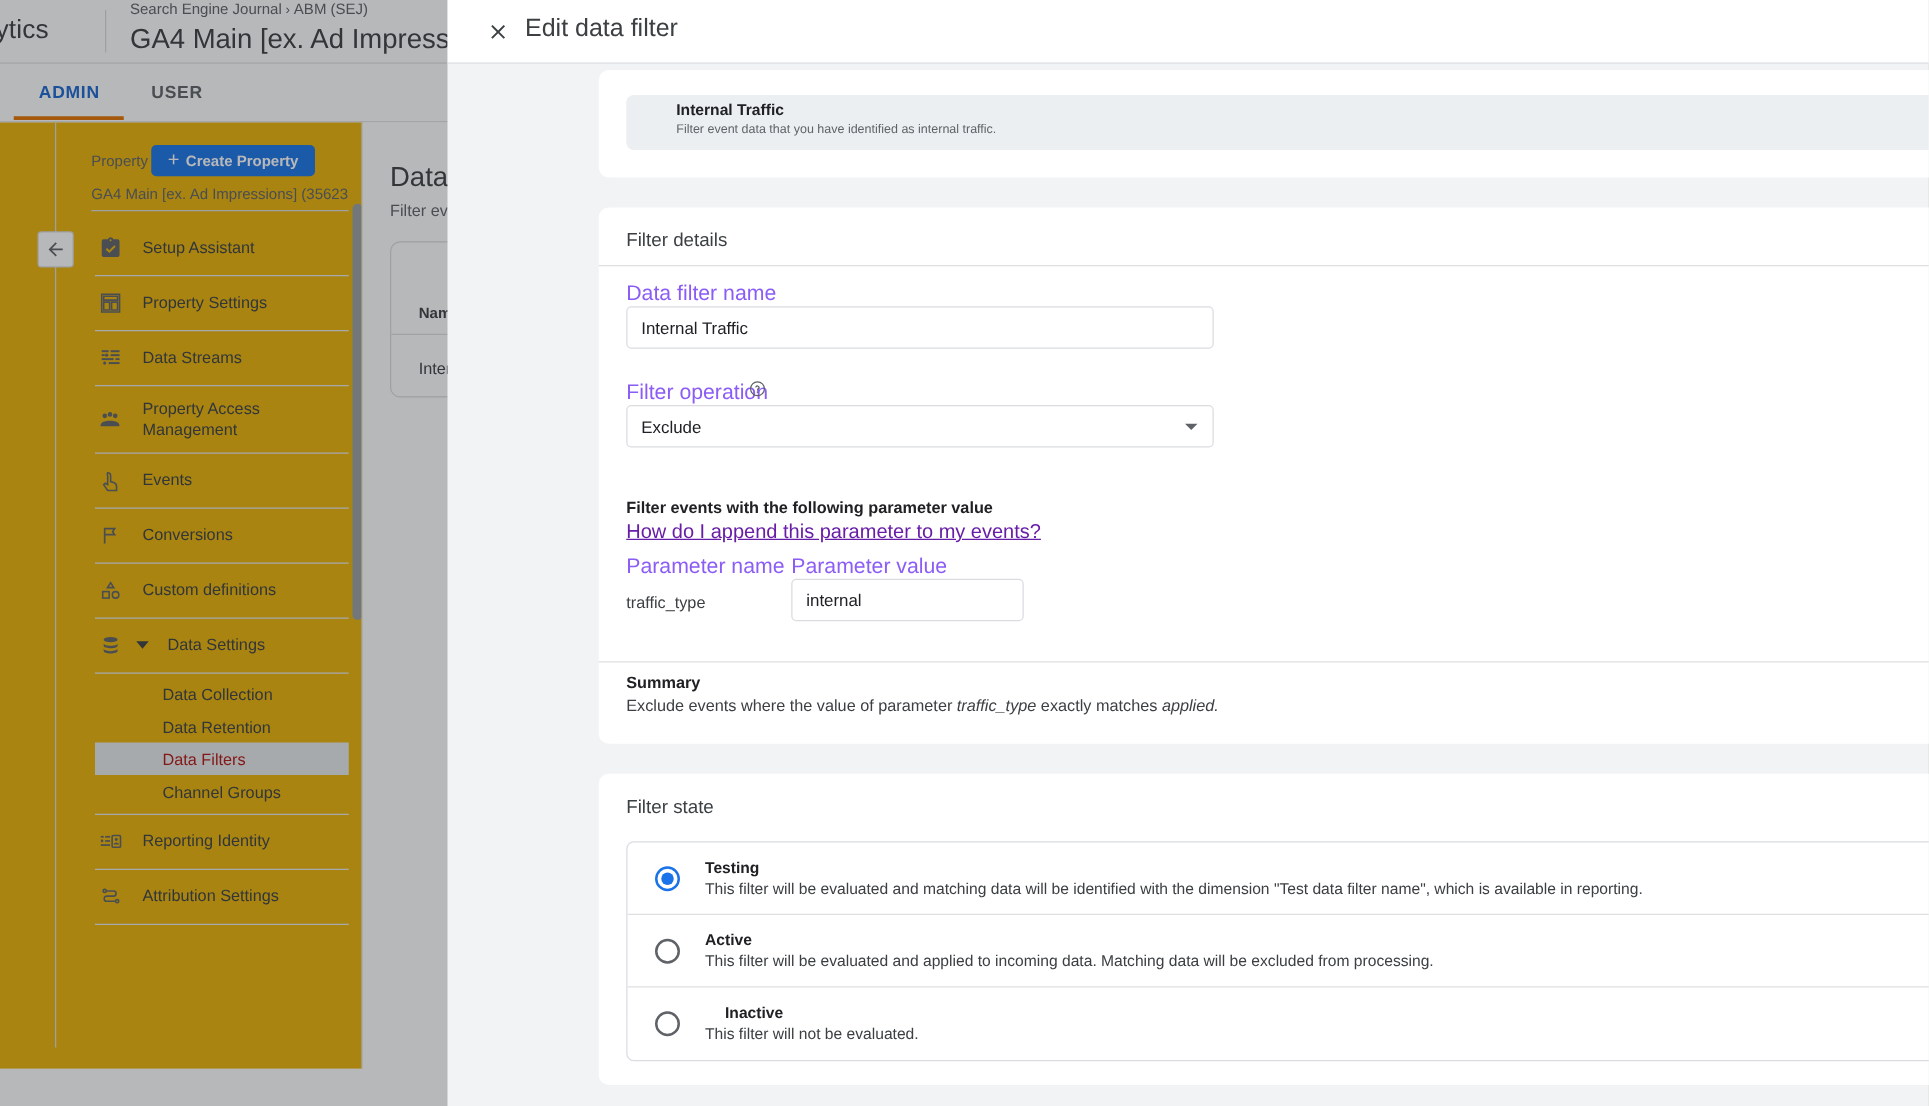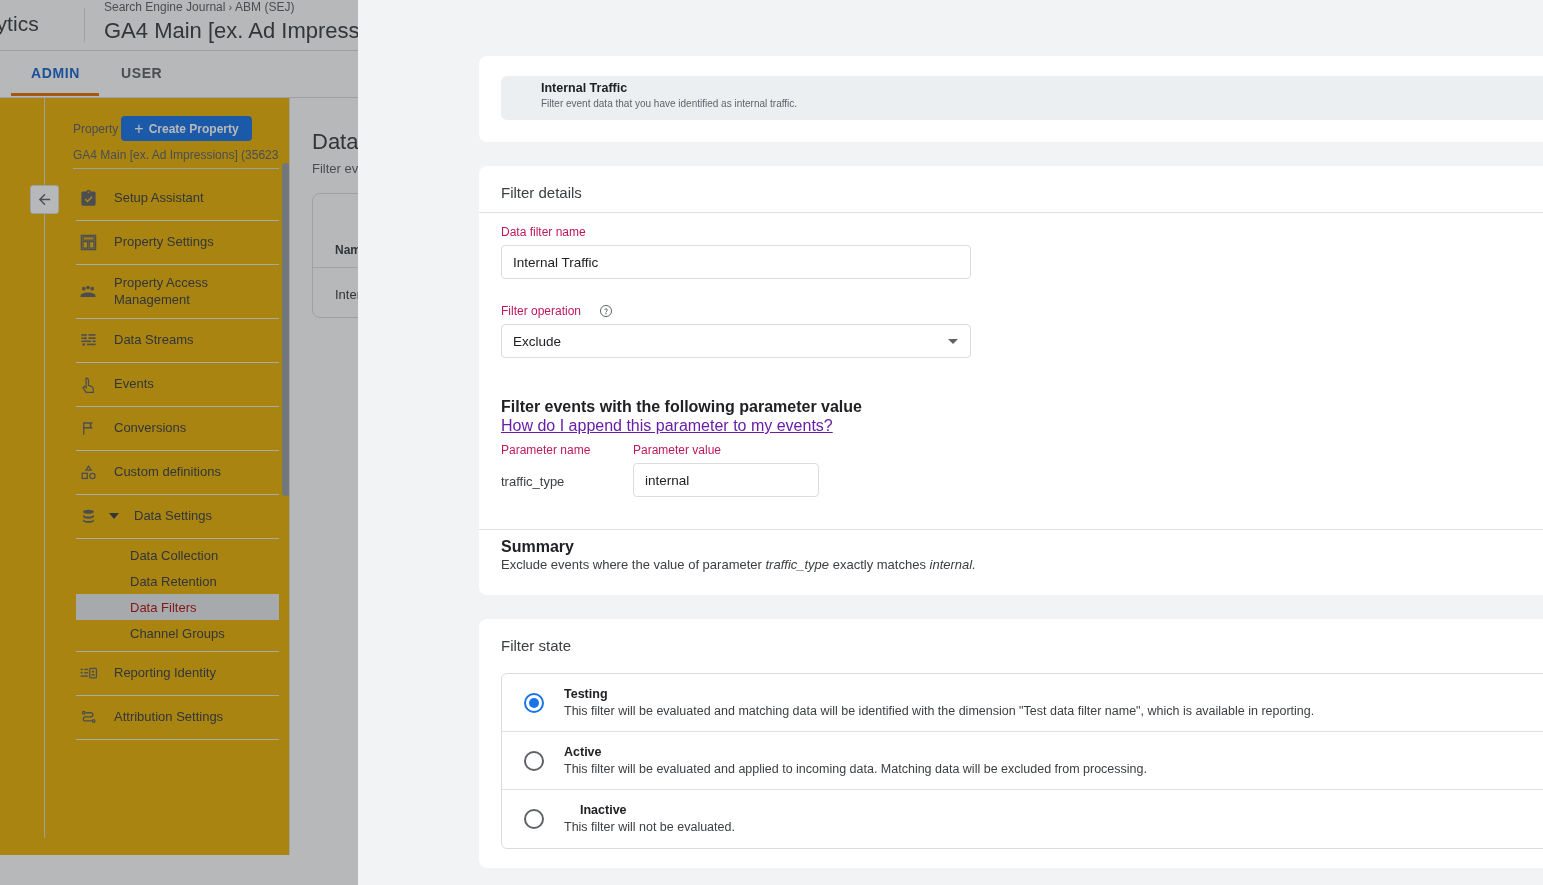--- a/index.html
+++ b/index.html
@@ -212,21 +212,21 @@
   
   #card-details { top: 166px; height: 429px; }
   .card-heading {
     position: absolute; left: 22px; top: 18px;
     font-size: 15px; color: #3c4043;
   }
   .card-hr {
     position: absolute; left: 0; width: 1200px; height: 1px; background: #e0e0e0;
   }
   .fld-label {
-    position: absolute; font-size: 12px; color: #be185d;
+    position: absolute; font-size: 17px; color: #8b5cf6;
   }
   .text-input {
     position: absolute;
     border: 1px solid #dadce0; border-radius: 4px;
     background: #fff;
     font-size: 13.5px; color: #202124;
     display: flex; align-items: center;
     padding: 0 11px;
   }
   .select-box {
@@ -240,21 +240,21 @@
   .select-arrow {
     position: absolute; right: 12px; top: 50%; margin-top: -2px;
     width: 0; height: 0;
     border-left: 5px solid transparent; border-right: 5px solid transparent;
     border-top: 5px solid #5f6368;
   }
   .help-icon {
     position: absolute; width: 14px; height: 14px;
   }
   .bold-head {
-    position: absolute; font-size: 16px; font-weight: bold; color: #202124;
+    position: absolute; font-size: 13px; font-weight: bold; color: #202124;
   }
   .link {
     position: absolute; font-size: 16px; color: #681da8;
     text-decoration: underline; cursor: pointer;
   }
   .static-val { position: absolute; font-size: 13px; color: #3c4043; }
   .summary-text { position: absolute; font-size: 13px; color: #3c4043; }
   .summary-text em { font-style: italic; }
 
   
@@ -339,32 +339,20 @@
           <span class="nav-label">Setup Assistant</span>
         </div>
 
         <div class="nav-item">
           <span class="nav-icon">
             <svg width="19" height="19" viewBox="0 0 24 24">
                 <path d="M3 3v18h18V3zm2 2h14v4H5zm0 6h6v8H5zm8 0h6v8h-6z" fill="none" stroke="#5f6368" stroke-width="1.6"></path>
               </svg>
           </span>
           <span class="nav-label">Property Settings</span>
-        </div>
-
-        <div class="nav-item tall">
-          <span class="nav-icon">
-            <svg width="20" height="20" viewBox="0 0 24 24">
-                <circle cx="7" cy="8" r="2.2" fill="#5f6368"></circle>
-                <circle cx="12" cy="6.6" r="2.2" fill="#5f6368"></circle>
-                <circle cx="17" cy="8" r="2.2" fill="#5f6368"></circle>
-                <path d="M3 17c0-3 4-4.4 9-4.4S21 14 21 17v1H3z" fill="#5f6368"></path>
-              </svg>
-          </span>
-          <span class="nav-label">Property Access Management</span>
         </div>
 
         <div class="nav-item">
           <span class="nav-icon">
             <svg width="19" height="19" viewBox="0 0 24 24">
                 <g fill="#5f6368">
                   <rect x="3" y="4" width="7" height="2"></rect>
                   <rect x="12" y="4" width="9" height="2"></rect>
                   <circle cx="8" cy="9" r="1.6"></circle>
                   <rect x="12" y="8" width="9" height="2"></rect>
@@ -372,20 +360,32 @@
                   <rect x="3" y="12" width="12" height="2"></rect>
                   <rect x="17" y="12" width="4" height="2"></rect>
                   <circle cx="6" cy="17" r="1.6"></circle>
                   <rect x="10" y="16" width="11" height="2"></rect>
                 </g>
               </svg>
           </span>
           <span class="nav-label">Data Streams</span>
         </div>
 
+        <div class="nav-item tall">
+          <span class="nav-icon">
+            <svg width="20" height="20" viewBox="0 0 24 24">
+                <circle cx="7" cy="8" r="2.2" fill="#5f6368"></circle>
+                <circle cx="12" cy="6.6" r="2.2" fill="#5f6368"></circle>
+                <circle cx="17" cy="8" r="2.2" fill="#5f6368"></circle>
+                <path d="M3 17c0-3 4-4.4 9-4.4S21 14 21 17v1H3z" fill="#5f6368"></path>
+              </svg>
+          </span>
+          <span class="nav-label">Property Access Management</span>
+        </div>
+
         <div class="nav-item">
           <span class="nav-icon">
             <svg width="19" height="19" viewBox="0 0 24 24">
                 <path d="M9 4a3 3 0 013 3v6l3 1c2 .7 3 2 3 4v4H9l-4-6 1.6-1.4L9 16V7a3 3 0 010-3z" fill="none" stroke="#5f6368" stroke-width="1.6"></path>
               </svg>
           </span>
           <span class="nav-label">Events</span>
         </div>
 
         <div class="nav-item">
@@ -479,20 +479,28 @@
     </div>
   </div>
 
   <div class="footer-strip"></div>
 </div>
 
 <div id="scrim"></div>
 
 <div id="modal">
 
+  <div class="modal-header">
+    <div class="modal-close">
+      <svg width="19" height="19" viewBox="0 0 24 24">
+          <path d="M19 6.4L17.6 5 12 10.6 6.4 5 5 6.4 10.6 12 5 17.6 6.4 19 12 13.4 17.6 19 19 17.6 13.4 12z" fill="#3c4043"></path>
+        </svg>
+    </div>
+    <div class="modal-title">Edit data filter</div>
+  </div>
 
   <div class="card" id="card-chip">
     <div class="chip">
       <div class="chip-title">Internal Traffic</div>
       <div class="chip-sub">Filter event data that you have identified as internal traffic.</div>
     </div>
   </div>
 
   <div class="card" id="card-details">
     <div class="card-heading">Filter details</div>
@@ -520,21 +528,21 @@
     <div class="fld-label" style="left:22px; top:277px;">Parameter name</div>
     <div class="fld-label" style="left:154px; top:277px;">Parameter value</div>
 
     <div class="static-val" style="left:22px; top:308px;">traffic_type</div>
     <div class="text-input" style="left:154px; top:297px; width:186px; height:34px;">internal</div>
 
     <div class="card-hr" style="top:363px;"></div>
 
     <div class="bold-head" style="left:22px; top:372px;">Summary</div>
     <div class="summary-text" style="left:22px; top:391px;">
-      <span>Exclude events where the value of parameter </span><em>traffic_type</em><span> exactly matches </span><em>internal.</em>
+      <span>Exclude events where the value of parameter </span><em>traffic_type</em><span> exactly matches </span><em>applied.</em>
     </div>
   </div>
 
   <div class="card" id="card-state">
     <div class="card-heading">Filter state</div>
 
     <div class="radio-group">
 
       <div class="radio-row">
         <span class="radio-mark on"></span>

